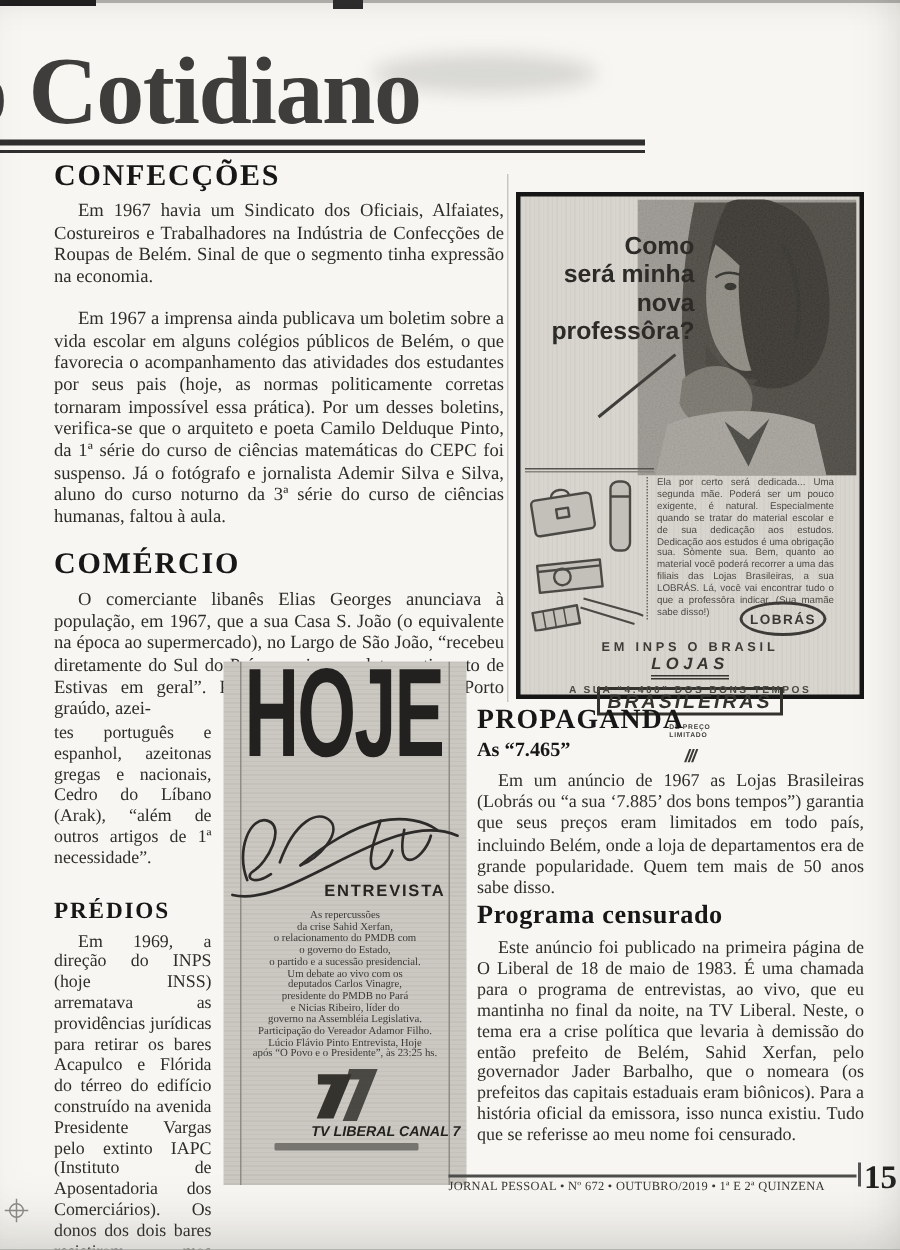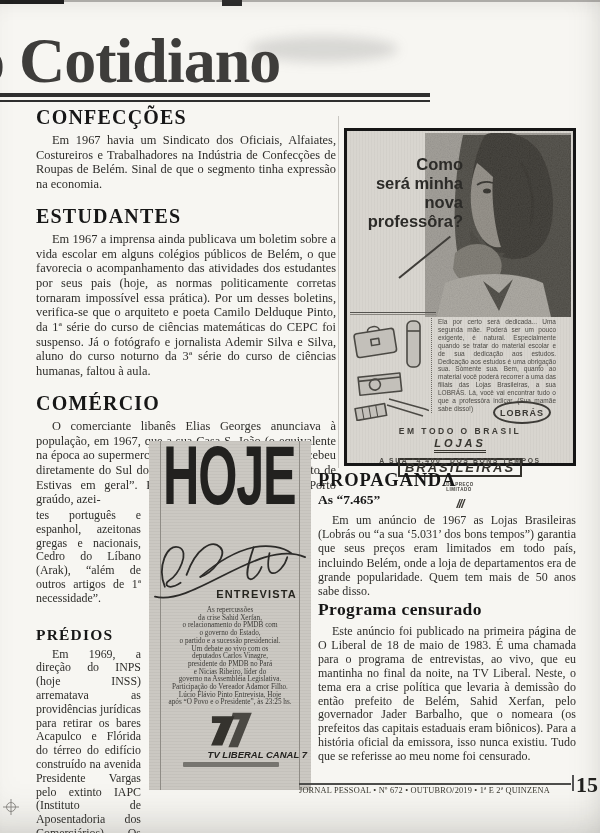--- a/index.html
+++ b/index.html
@@ -129,21 +129,20 @@
   </svg>
 
   <div class="masthead">o Cotidiano</div>
   <div class="head-rule"></div>
   <div class="col-rule"></div>
 
   <div class="leftcol">
     <h2 class="section">CONFECÇÕES</h2>
     <p class="body">Em 1967 havia um Sindicato dos Oficiais, Alfaiates, Costureiros e Trabalhadores na Indústria de Confecções de Roupas de Belém. Sinal de que o segmento tinha expressão na economia.</p>
 
-    <h2 class="section">ESTUDANTES</h2>
     <p class="body">Em 1967 a imprensa ainda publicava um boletim sobre a vida escolar em alguns colégios públicos de Belém, o que favorecia o acompanhamento das atividades dos estudantes por seus pais (hoje, as normas politicamente corretas tornaram impossível essa prática). Por um desses boletins, verifica-se que o arquiteto e poeta Camilo Delduque Pinto, da 1ª série do curso de ciências matemáticas do CEPC foi suspenso. Já o fotógrafo e jornalista Ademir Silva e Silva, aluno do curso noturno da 3ª série do curso de ciências humanas, faltou à aula.</p>
 
     <h2 class="section">COMÉRCIO</h2>
     <p class="body" style="margin-bottom:2px;">O comerciante libanês Elias Georges anunciava à população, em 1967, que a sua Casa S. João (o equivalente na época ao supermercado), no Largo de São João, “recebeu diretamente do Sul do País o mais completo sortimento de Estivas em geral”. Produtos como bacalhau do Porto graúdo, azei-</p>
 
     <div class="narrowwrap">
       <p class="body cont">tes português e espanhol, azeitonas gregas e nacionais, Cedro do Líbano (Arak), “além de outros artigos de 1ª necessidade”.</p>
       <h2 class="section">PRÉDIOS</h2>
       <p class="body">Em 1969, a direção do INPS (hoje INSS) arrematava as providências jurídicas para retirar os bares Acapulco e Flórida do térreo do edifício construído na avenida Presidente Vargas pelo extinto IAPC (Instituto de Aposentadoria dos Comerciários). Os donos dos dois bares resistiram, mas acabaram saindo.</p>
     </div>
@@ -231,36 +230,36 @@
           </g>
           <path d="M38,80 L74,90 M74,90 L78,91.5 M36,86 L72,97" stroke-width="1.4"></path>
           <g transform="rotate(-10 20 94)">
             <rect x="5" y="87" width="30" height="12" fill="#c3c0ba"></rect>
             <path d="M12,87 v12 M19,87 v12 M26,87 v12" stroke-width="1"></path>
           </g>
         </g>
       </svg>
       <div class="lobras-copy">Ela por certo será dedicada... Uma segunda mãe. Poderá ser um pouco exigente, é natural. Especialmente quando se tratar do material escolar e de sua dedicação aos estudos. Dedicação aos estudos é uma obrigação sua. Sòmente sua. Bem, quanto ao material você poderá recorrer a uma das filiais das Lojas Brasileiras, a sua LOBRÁS. Lá, você vai encontrar tudo o que a professôra indicar. (Sua mamãe sabe disso!)</div>
       <div class="lobras-oval">LOBRÁS</div>
-      <div class="lobras-brasil">EM TODO O BRASIL</div>
+      <div class="lobras-brasil">EM INPS O BRASIL</div>
       <div class="brandrow">
         <span class="brand-lojas">LOJAS</span>
         <span class="brand-box">BRASILEIRAS</span>
         <span class="brand-small">DE PREÇO
 LIMITADO</span>
         <span class="brand-logo">///</span>
       </div>
       <div class="lobras-tagline">A SUA “4.400” DOS BONS TEMPOS</div>
     </div>
   </div>
 
   <div class="propaganda">
     <h2>PROPAGANDA</h2>
     <h3>As “7.465”</h3>
-    <p class="rbody">Em um anúncio de 1967 as Lojas Brasileiras (Lobrás ou “a sua ‘5.031’ dos bons tempos”) garantia que seus preços eram limitados em todo país, incluindo Belém, onde a loja de departamentos era de grande popularidade. Quem tem mais de 50 anos sabe disso.</p>
+    <p class="rbody">Em um anúncio de 1967 as Lojas Brasileiras (Lobrás ou “a sua ‘7.885’ dos bons tempos”) garantia que seus preços eram limitados em todo país, incluindo Belém, onde a loja de departamentos era de grande popularidade. Quem tem mais de 50 anos sabe disso.</p>
   </div>
 
   <div class="programa">
     <h2>Programa censurado</h2>
     <p class="rbody">Este anúncio foi publicado na primeira página de O Liberal de 18 de maio de 1983. É uma chamada para o programa de entrevistas, ao vivo, que eu mantinha no final da noite, na TV Liberal. Neste, o tema era a crise política que levaria à demissão do então prefeito de Belém, Sahid Xerfan, pelo governador Jader Barbalho, que o nomeara (os prefeitos das capitais estaduais eram biônicos). Para a história oficial da emissora, isso nunca existiu. Tudo que se referisse ao meu nome foi censurado.</p>
   </div>
 
   <div class="footer-rule"></div>
   <div class="footer-tick"></div>
   <div class="footer-text">JORNAL PESSOAL • Nº 672 • OUTUBRO/2019 • 1ª E 2ª QUINZENA</div>

